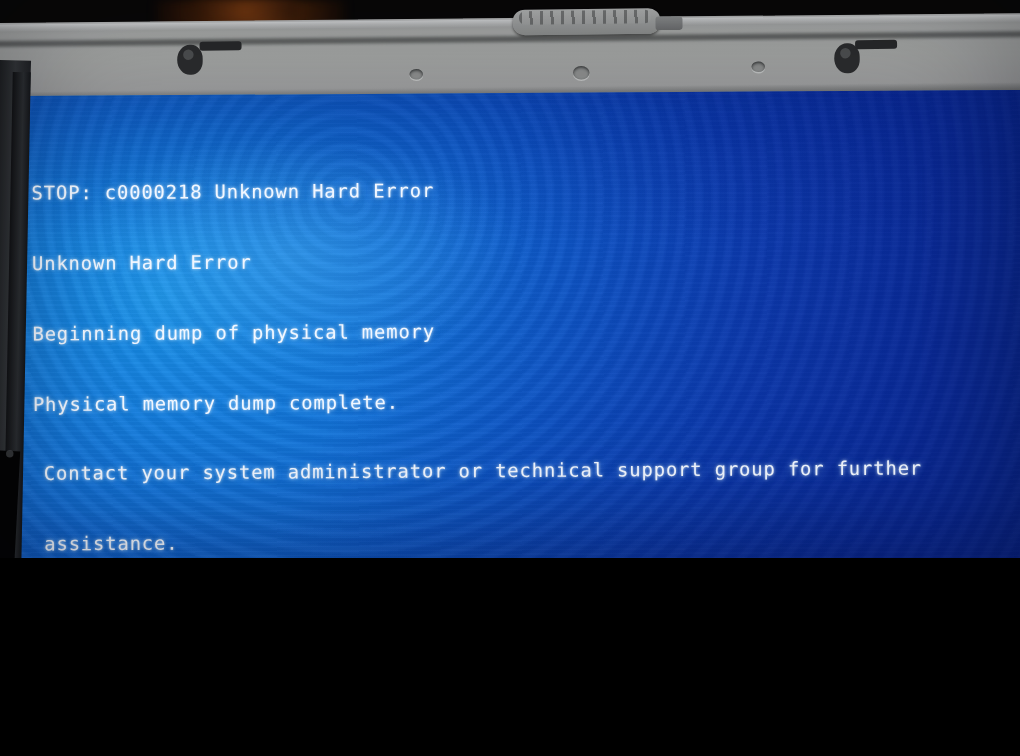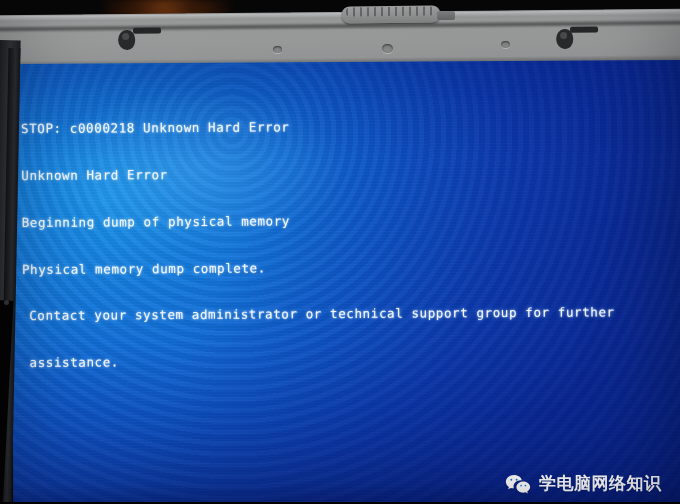--- a/index.html
+++ b/index.html
@@ -10,21 +10,21 @@
   body {
     width: 680px;
     height: 504px;
     overflow: hidden;
     font-family: "Liberation Sans", sans-serif;
   }
 
   #photo {
     position: relative;
     width: 680px;
-    height: 502px;
+    height: 372px;
     overflow: hidden;
     background: #0a0a0a;
   }
 
   
   .room-bg {
     position: absolute;
     left: 0; top: 0;
     width: 680px; height: 36px;
     background: #090807;

